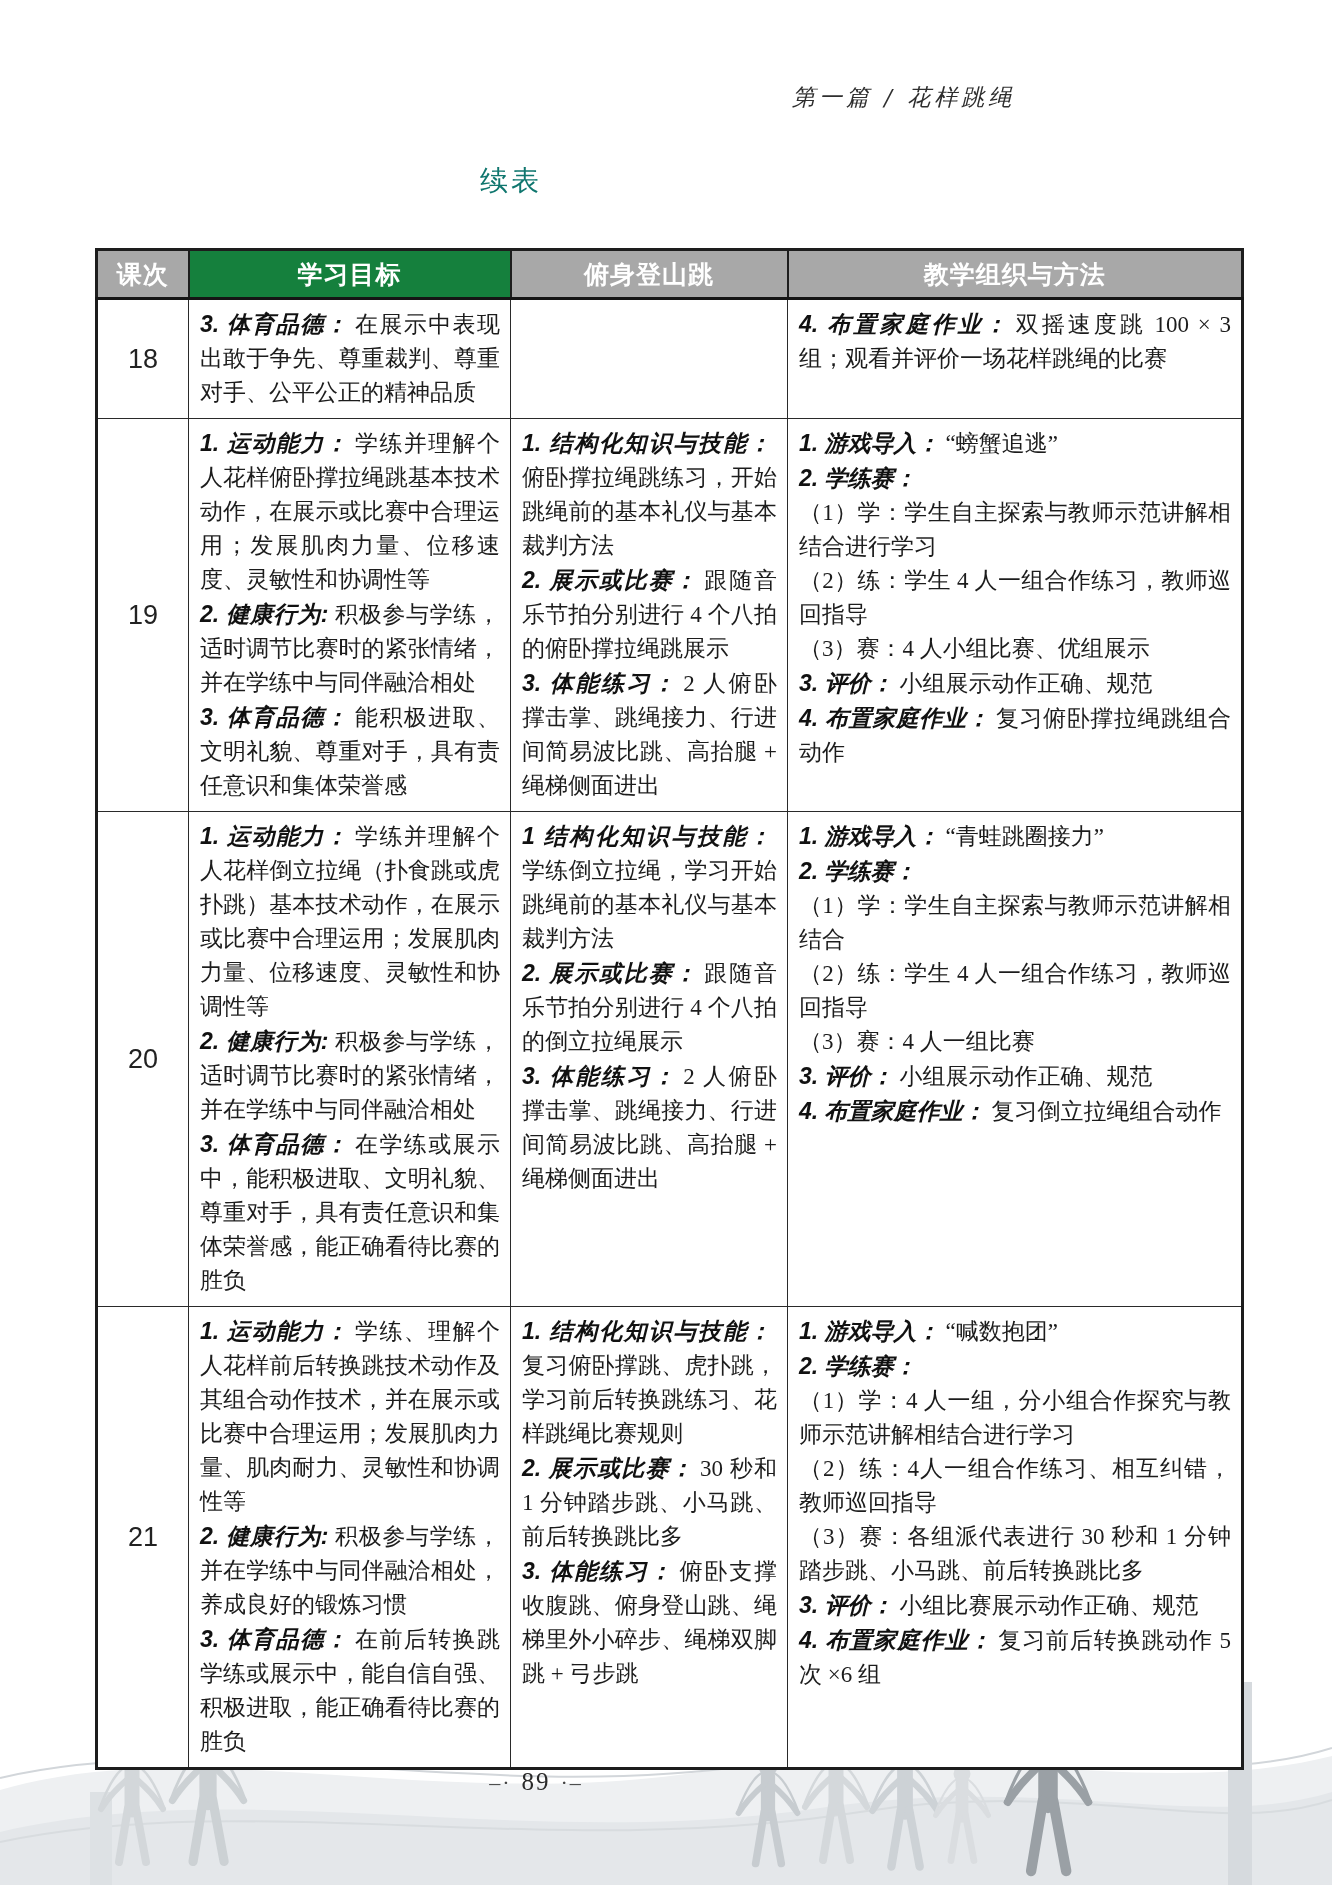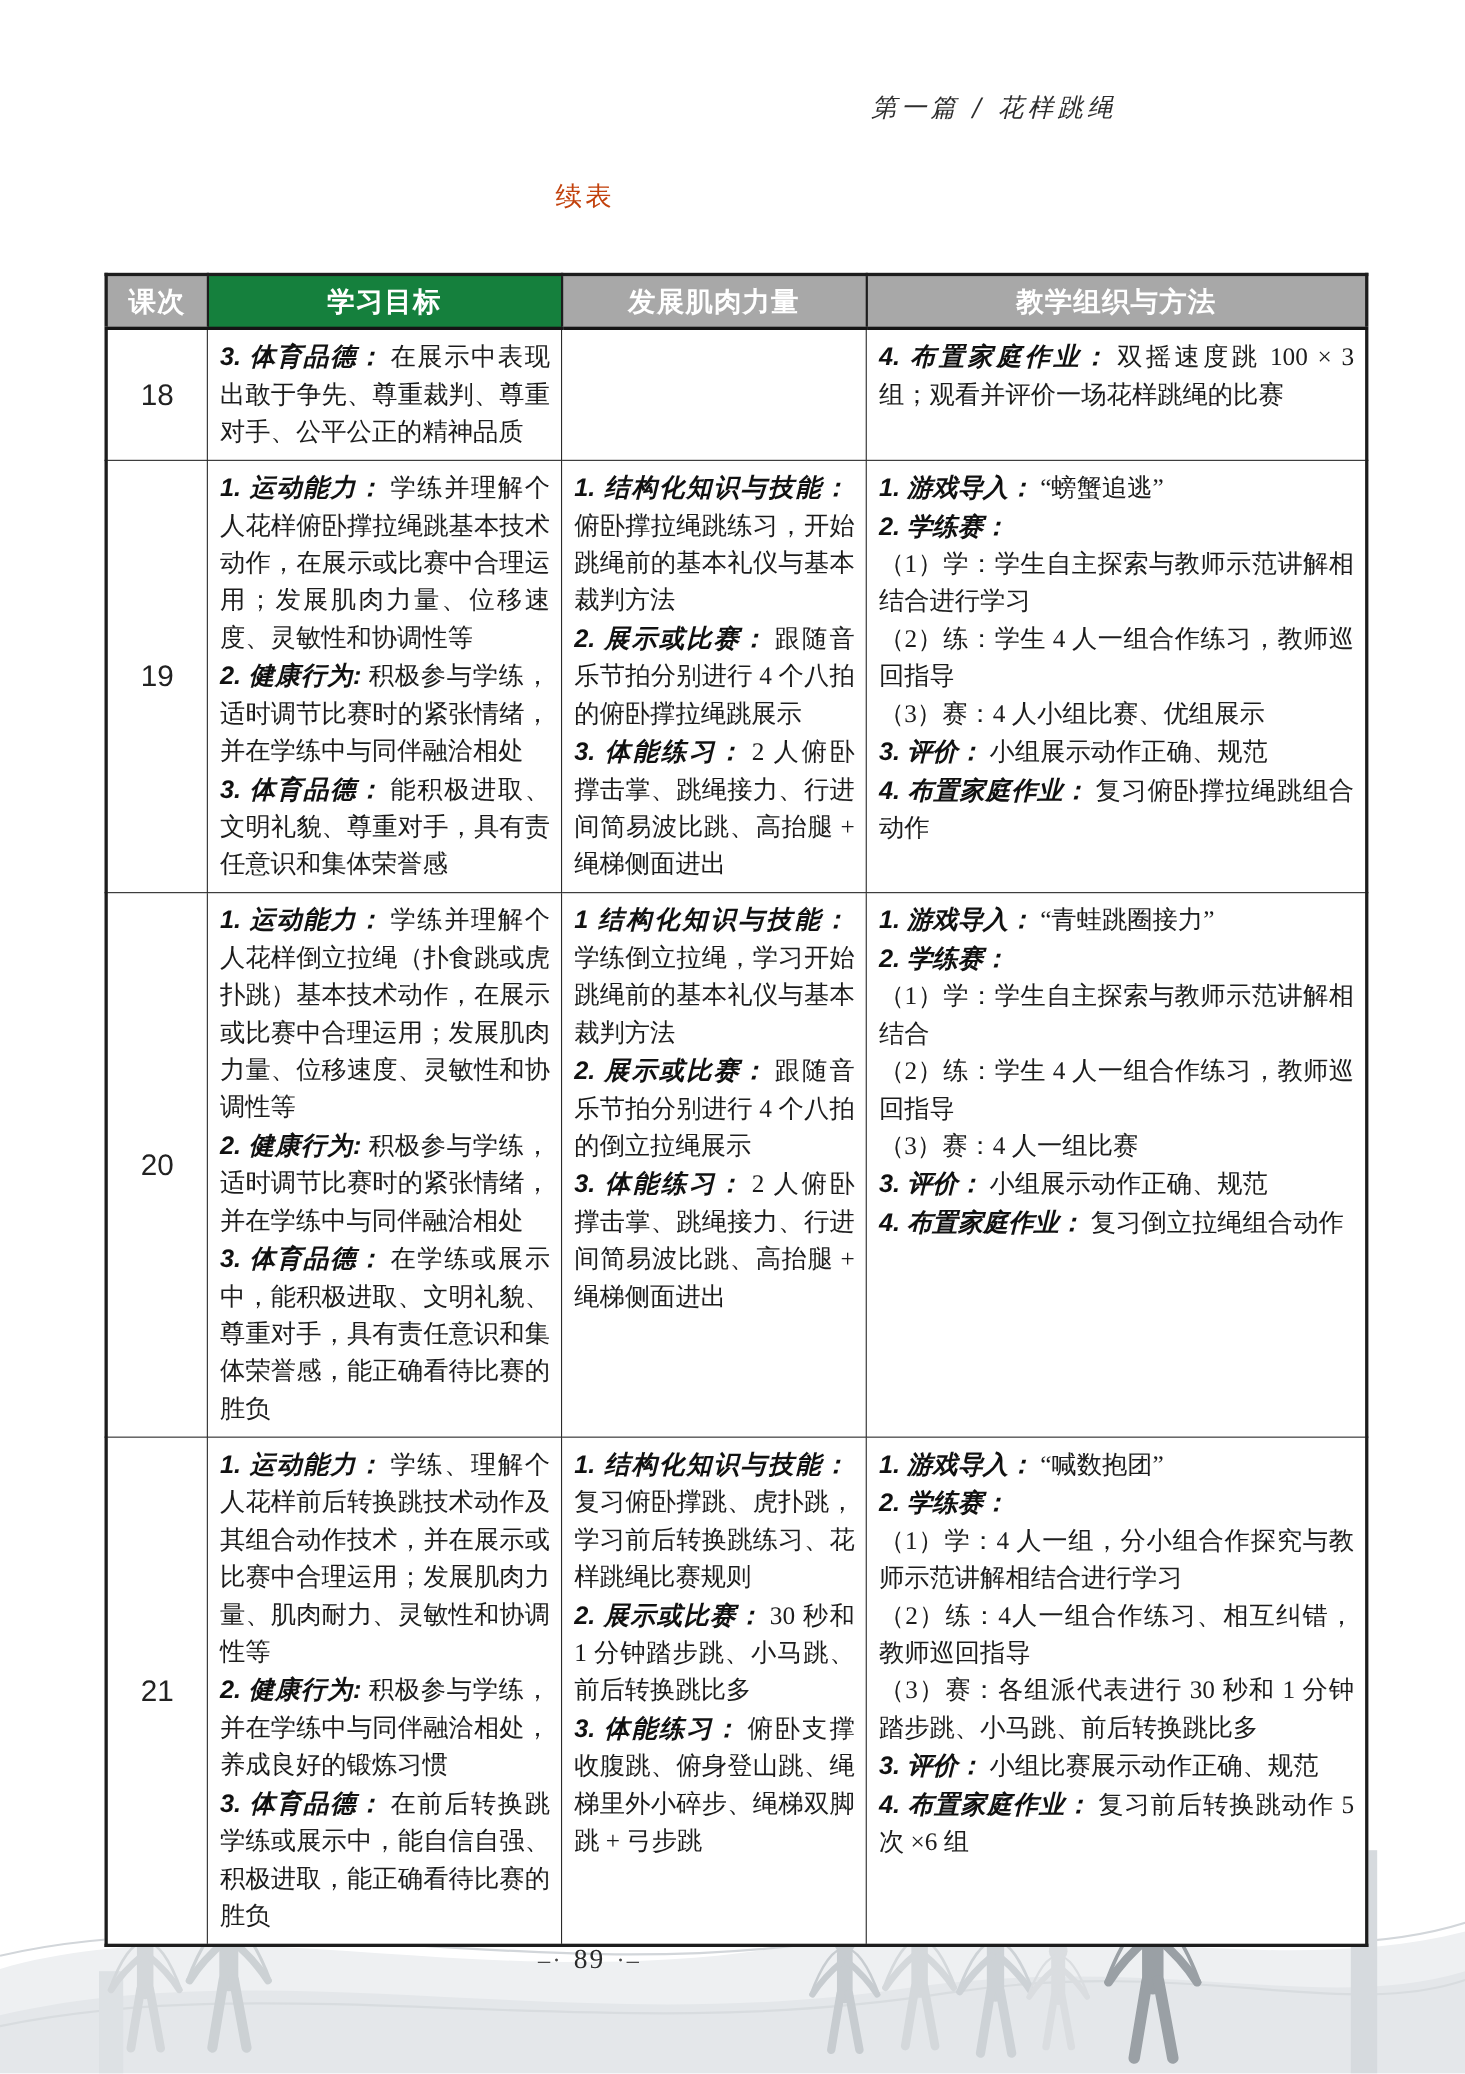--- a/index.html
+++ b/index.html
@@ -7,22 +7,22 @@
     width:1332px;height:1885px;position:relative;overflow:hidden;
     background:#ffffff;color:#1c1c1c;
     font-family:"Liberation Serif", serif;
   }
   .page-header{
     position:absolute;left:792px;top:82px;
     font-family:"DejaVu Serif", serif;font-style:italic;
     font-size:23px;letter-spacing:4px;color:#2e2e2e;white-space:nowrap;
   }
   .table-caption{
-    position:absolute;left:505px;top:162px;
-    font-size:24px;letter-spacing:3px;color:#c2410c;
+    position:absolute;left:480px;top:162px;
+    font-size:28px;letter-spacing:3px;color:#0f766e;
   }
   table.lesson-table{
     position:absolute;left:95px;top:248px;width:1146px;
     border-collapse:collapse;table-layout:fixed;
     border:3px solid #1d1d1d;background:#fff;z-index:2;
   }
   col.c-lesson{width:92px;}
   col.c-objectives{width:322px;}
   col.c-content{width:277px;}
   col.c-methods{width:455px;}
@@ -141,21 +141,21 @@
   <colgroup>
     <col class="c-lesson">
       <col class="c-objectives">
       <col class="c-content">
       <col class="c-methods">
   </colgroup>
   <thead>
     <tr>
       <th style="background: rgb(168, 168, 168);">课次</th>
       <th style="background: #15803d;">学习目标</th>
-      <th style="background: rgb(168, 168, 168);">发展肌肉力量</th>
+      <th style="background: rgb(168, 168, 168);">俯身登山跳</th>
       <th style="background: rgb(168, 168, 168);">教学组织与方法</th>
     </tr>
   </thead>
   <tbody id="table-body">
       <tr>
         <td class="col-lesson">18</td>
         <td>
           <div class="para"><span class="lbl">3. 体育品德：</span><span>在展示中表现出敢于争先、尊重裁判、尊重对手、公平公正的精神品质</span></div>
         </td>
         <td></td>

